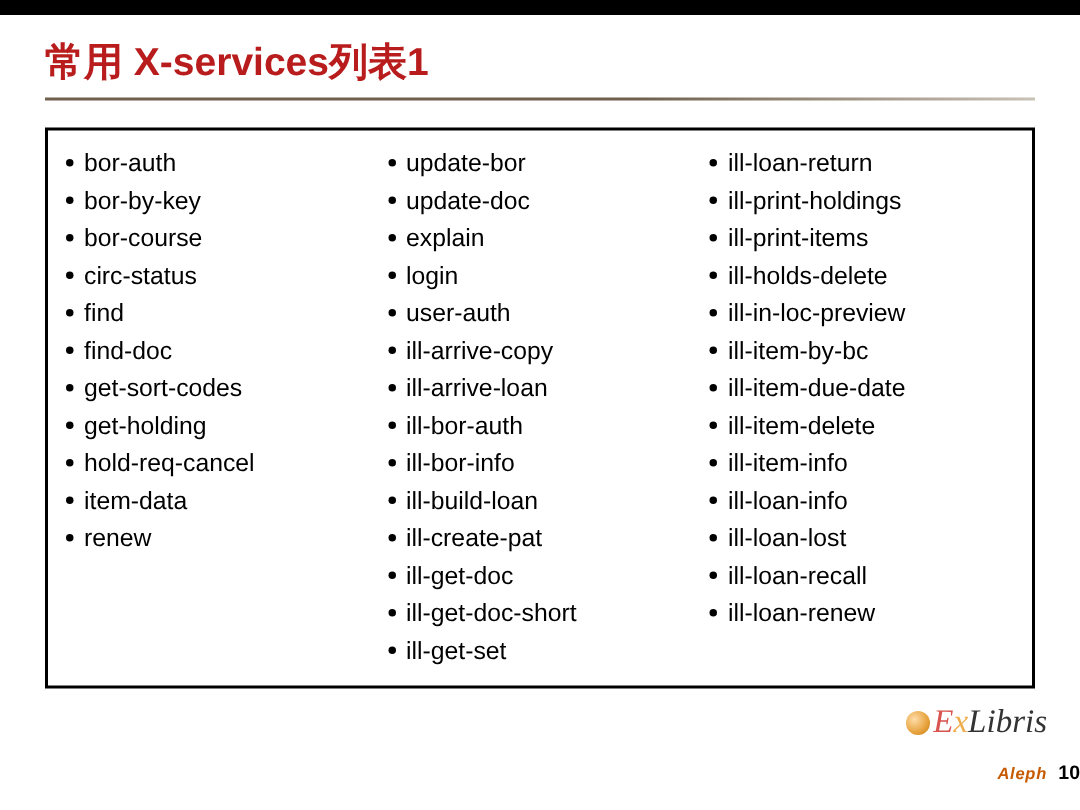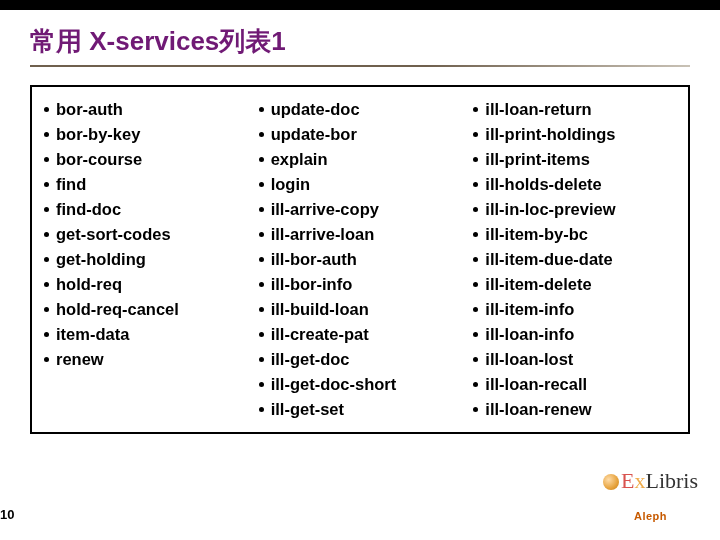--- a/index.html
+++ b/index.html
@@ -15,35 +15,34 @@
     top: 0; left: 0; right: 0;
     height: 10px;
     background: #000;
   }
   .slide {
     padding: 24px 30px 0 30px;
   }
   .title {
     font-size: 26px;
     font-weight: bold;
-    color: #701a75;
+    color: #b91c1c;
     padding-bottom: 6px;
     margin-bottom: 18px;
     border-bottom: 2px solid;
     border-image: linear-gradient(to right,#6f604e 0%,#6f604e 60%,#c9c2b6 100%) 1;
   }
   .box {
     border: 2px solid #000;
     display: flex;
     padding: 10px 6px 10px 6px;
   }
   .col {
     flex: 1 1 0;
     padding: 0 6px;
-    font-weight: bold;
   }
   ul.services {
     list-style: none;
   }
   ul.services li {
     font-size: 16.5px;
     line-height: 25px;
     white-space: nowrap;
   }
   ul.services li::before {
@@ -54,30 +53,31 @@
     background: #000;
     border-radius: 50%;
     vertical-align: middle;
     margin-right: 7px;
     margin-top: -2px;
   }
   .page-num {
     position: absolute;
     left: 0; right: 0;
     bottom: 18px;
-    text-align: left;
+    text-align: right;
     font-size: 13px;
     font-weight: bold;
   }
   .logo {
     position: absolute;
     right: 22px;
     bottom: 18px;
-    text-align: center;
+    text-align: right;
     line-height: 1;
+    font-style: italic;
   }
   .logo-ex {
     font-family: Georgia, 'Times New Roman', serif;
     font-size: 22px;
   }
   .logo-ex .ex-e { color: #d9534f; font-weight: normal; }
   .logo-ex .ex-x { color: #f0ad4e; font-weight: normal; }
   .logo-ex .ex-rest { color: #333; }
   .logo-sub {
     font-size: 11px;
@@ -102,36 +102,37 @@
 
 <div class="slide">
   <h1 class="title">常用 X-services列表1</h1>
 
   <div class="box">
     <div class="col">
       <ul class="services" id="col0">
           <li>bor-auth</li>
           <li>bor-by-key</li>
           <li>bor-course</li>
+          <li>circ-status</li>
           <li>find</li>
           <li>find-doc</li>
           <li>get-sort-codes</li>
           <li>get-holding</li>
-          <li>hold-req</li>
           <li>hold-req-cancel</li>
           <li>item-data</li>
           <li>renew</li>
         </ul>
     </div>
     <div class="col">
       <ul class="services" id="col1">
+          <li>update-bor</li>
           <li>update-doc</li>
-          <li>update-bor</li>
           <li>explain</li>
           <li>login</li>
+          <li>user-auth</li>
           <li>ill-arrive-copy</li>
           <li>ill-arrive-loan</li>
           <li>ill-bor-auth</li>
           <li>ill-bor-info</li>
           <li>ill-build-loan</li>
           <li>ill-create-pat</li>
           <li>ill-get-doc</li>
           <li>ill-get-doc-short</li>
           <li>ill-get-set</li>
         </ul>

